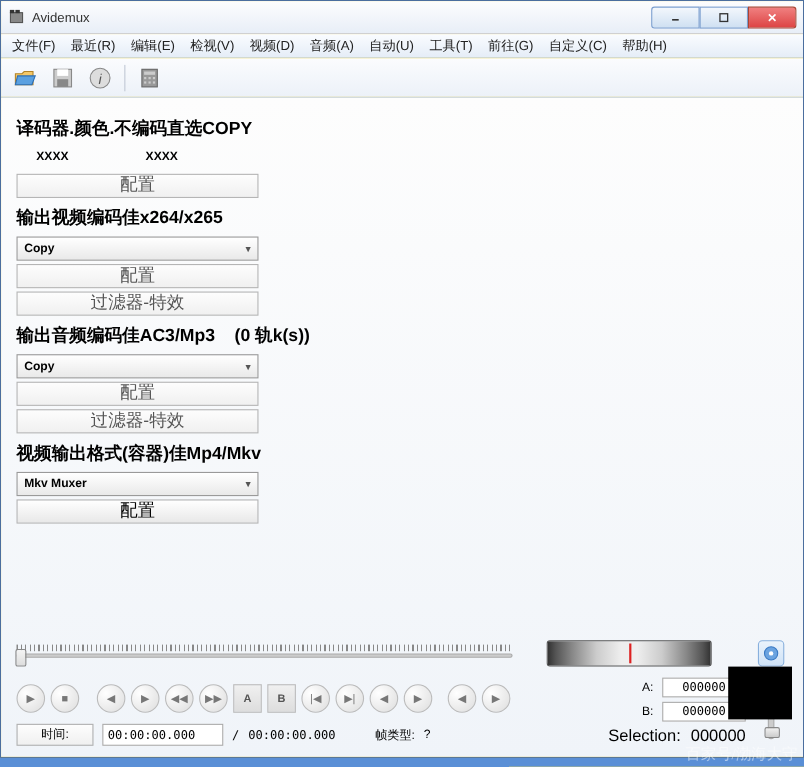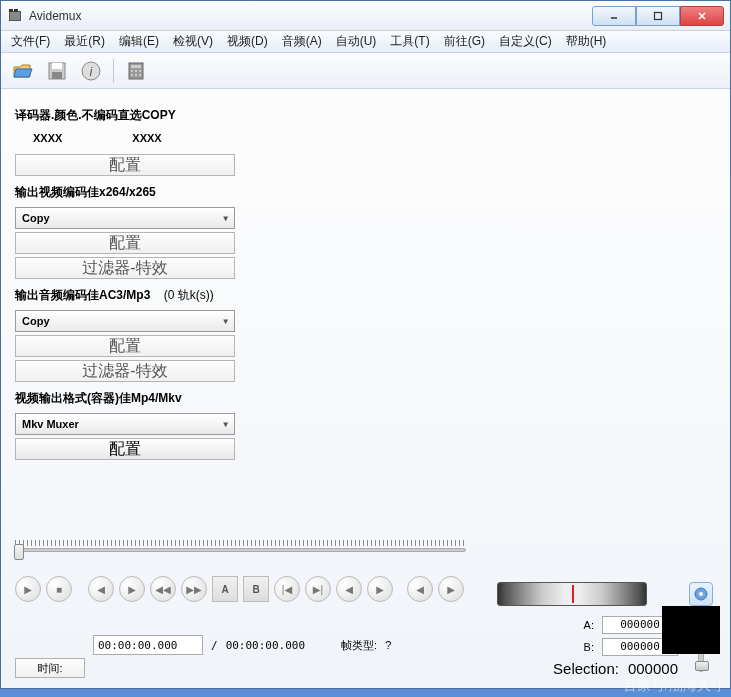--- a/index.html
+++ b/index.html
@@ -10,40 +10,40 @@
 .titlebar-title { font-size: 12px; color: #333; flex: 1; }
 .win-controls { display: flex; gap: 0; }
 .win-btn { width: 44px; height: 20px; display: flex; align-items: center; justify-content: center; font-size: 10px; color: #333; border: 1px solid #7a9ecf; background: linear-gradient(#f3f7fc, #cfe0f2); cursor: default; }
 .win-btn.min { border-radius: 3px 0 0 3px; }
 .win-btn.close { background: linear-gradient(#f08080, #d44); color: #fff; border-color: #a43; border-radius: 0 3px 3px 0; }
 .menubar { height: 22px; background: linear-gradient(#fafcff, #e5edf7); display: flex; align-items: center; padding: 0 6px; gap: 6px; border-bottom: 1px solid #c9d6e8; font-size: 12px; }
 .menu-item { padding: 2px 4px; cursor: default; color: #222; }
 .toolbar { height: 36px; background: linear-gradient(#fbfcfe, #ecf1f8); display: flex; align-items: center; padding: 0 10px; gap: 10px; border-bottom: 1px solid #c9d6e8; }
 .tool-icon { width: 24px; height: 24px; display: flex; align-items: center; justify-content: center; cursor: default; }
 .content { flex: 1; padding: 10px 14px; background: linear-gradient(#fdfdfd, #f0f4f9); font-size: 12px; overflow: hidden; position: relative; }
-.section-title { font-weight: bold; font-family: "SimSun", sans-serif; margin: 8px 0 6px; font-size: 12px; }
+.section-title { font-weight: bold; font-family: "SimSun", sans-serif; margin: 8px 0 6px; font-size: 16px; }
 .xxxx-row { display: flex; gap: 70px; padding-left: 18px; margin: 8px 0 10px; font-family: "SimSun", monospace; font-weight: bold; font-size: 11px; }
 .wide-btn { width: 220px; height: 22px; border: 1px solid #b5b5b5; background: linear-gradient(#fdfdfd, #f0f0f0); font-size: 16px; font-family: "SimSun", sans-serif; text-align: center; line-height: 20px; margin: 3px 0; color: #555; cursor: default; }
 .wide-btn.enabled { color: #000; background: linear-gradient(#fff, #e8e8e8); }
 .select { width: 220px; height: 22px; border: 1px solid #9a9a9a; background: linear-gradient(#fff, #e9e9e9); font-size: 11px; font-family: "SimSun", monospace; padding: 0 6px; margin: 3px 0; display: flex; align-items: center; position: relative; cursor: default; font-weight: bold; }
 .select::after { content: "▼"; position: absolute; right: 6px; font-size: 8px; color: #555; }
 .offset-row { display: flex; align-items: center; gap: 6px; margin: 6px 0 2px; font-size: 12px; }
 .offset-row input[type="checkbox"] { width: 13px; height: 13px; }
 .spinner { width: 56px; height: 20px; border: 1px solid #aaa; background: #fff; padding: 0 18px 0 4px; font-size: 11px; position: relative; }
 .spinner::after { content: ""; position: absolute; right: 0; top: 0; bottom: 0; width: 14px; background: linear-gradient(#f0f0f0,#ddd); border-left: 1px solid #aaa; }
 .bottom-area { position: absolute; left: 14px; right: 14px; bottom: 10px; }
 .slider-track { height: 24px; position: relative; margin-bottom: 4px; }
 .slider-ticks { position: absolute; left: 0; right: 250px; top: 0; height: 6px; background-image: repeating-linear-gradient(90deg, #888 0, #888 1px, transparent 1px, transparent 4px); }
 .slider-bar { position: absolute; left: 0; right: 250px; top: 8px; height: 4px; background: #ccc; border: 1px solid #aaa; border-radius: 2px; }
 .slider-thumb { position: absolute; left: -1px; top: 4px; width: 10px; height: 16px; background: linear-gradient(#f4f4f4,#ddd); border: 1px solid #888; border-radius: 2px; }
 .playback-row { display: flex; align-items: center; gap: 5px; margin-top: 8px; }
 .round-btn { width: 26px; height: 26px; border-radius: 50%; background: radial-gradient(circle at 30% 30%, #fff, #ddd); border: 1px solid #bbb; display: flex; align-items: center; justify-content: center; font-size: 10px; color: #777; cursor: default; }
 .sq-btn { width: 26px; height: 26px; background: linear-gradient(#f0f0f0,#ddd); border: 1px solid #bbb; display: flex; align-items: center; justify-content: center; font-size: 10px; color: #555; cursor: default; font-weight: bold; }
 .time-row { display: flex; align-items: center; gap: 8px; margin-top: 10px; font-size: 11px; }
-.time-btn { width: 70px; height: 20px; border: 1px solid #b0b0b0; background: linear-gradient(#fdfdfd,#f0f0f0); text-align: center; line-height: 18px; font-family: "SimSun", sans-serif; cursor: default; margin-top: 46px; }
+.time-btn { width: 70px; height: 20px; border: 1px solid #b0b0b0; background: linear-gradient(#fdfdfd,#f0f0f0); text-align: center; line-height: 18px; font-family: "SimSun", sans-serif; cursor: default; }
 .time-input { width: 110px; height: 20px; border: 1px solid #aaa; background: #fff; padding: 0 4px; font-family: monospace; font-size: 11px; }
 .mono { font-family: monospace; font-size: 11px; }
 .right-panel { position: absolute; right: 0; bottom: 0; width: 250px; display: flex; gap: 8px; }
 .jog-area { flex: 1; }
 .jog-wheel { width: 150px; height: 24px; background: linear-gradient(90deg, #333 0%, #555 5%, #888 15%, #ccc 30%, #eee 45%, #eee 55%, #ccc 70%, #888 85%, #555 95%, #333 100%); border: 1px solid #555; border-radius: 3px; position: relative; margin: 0 auto 10px; }
 .jog-wheel::after { content: ""; position: absolute; left: 50%; top: 2px; bottom: 2px; width: 2px; background: #d22; }
 .ab-row { display: flex; align-items: center; gap: 8px; justify-content: flex-end; margin: 4px 0; font-size: 11px; font-family: monospace; }
 .ab-val { width: 76px; height: 18px; border: 1px solid #aaa; background: #fff; text-align: center; line-height: 16px; font-size: 11px; font-family: monospace; }
 .sel-row { text-align: right; font-size: 15px; font-family: monospace; margin-top: 4px; }
 .vol-area { width: 30px; display: flex; flex-direction: column; align-items: center; gap: 6px; }
@@ -146,21 +146,21 @@
 
     <div class="section-title">输出视频编码佳x264/x265</div>
     <div class="select">
         <span>Copy</span>
       </div>
     <div class="wide-btn">配置</div>
     <div class="wide-btn">过滤器-特效</div>
 
     <div class="section-title">
       <span>输出音频编码佳AC3/Mp3</span>&nbsp;&nbsp;&nbsp;
-      <span style="font-weight:normal">(0 轨k(s))</span>
+      <span style="font-weight:bold">(0 轨k(s))</span>
     </div>
     <div class="select">
         <span>Copy</span>
       </div>
     <div class="wide-btn">配置</div>
     <div class="wide-btn">过滤器-特效</div>
 
     <div class="section-title">视频输出格式(容器)佳Mp4/Mkv</div>
     <div class="select">
         <span>Mkv Muxer</span>

